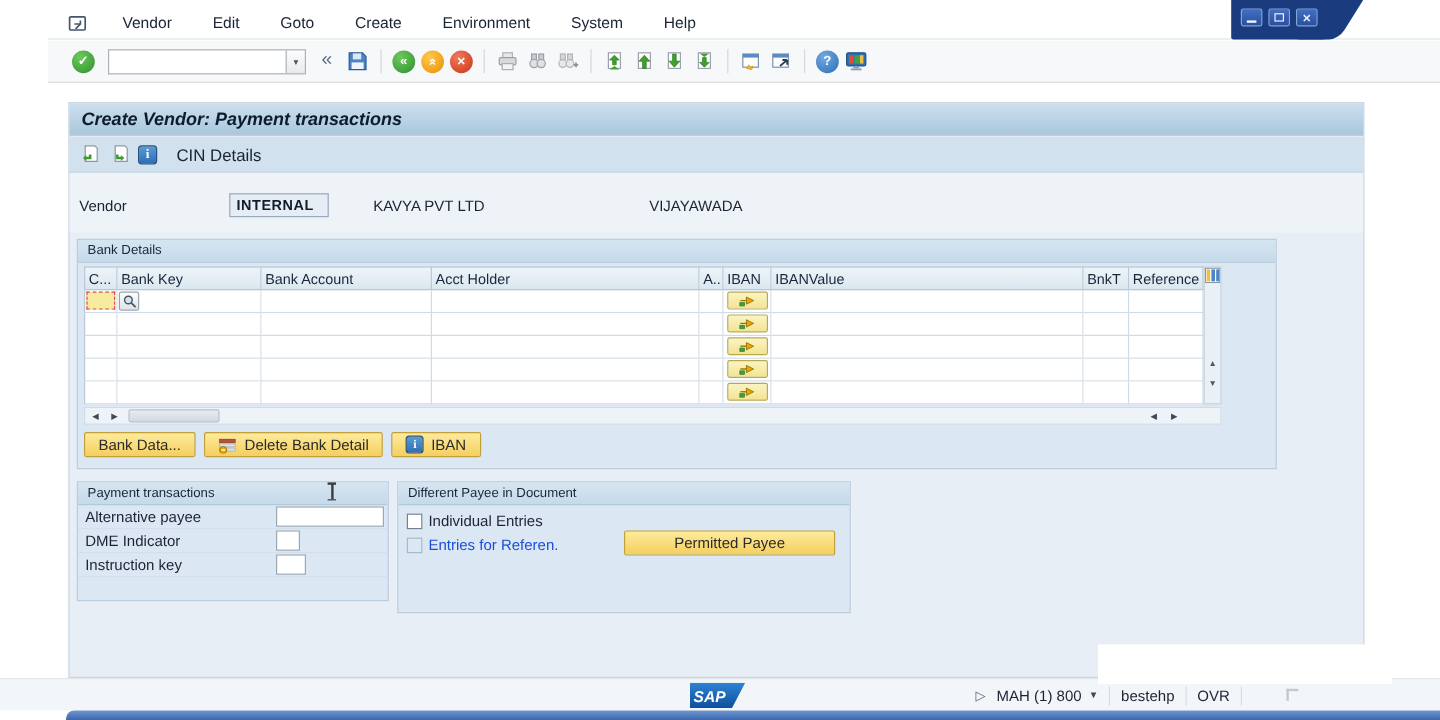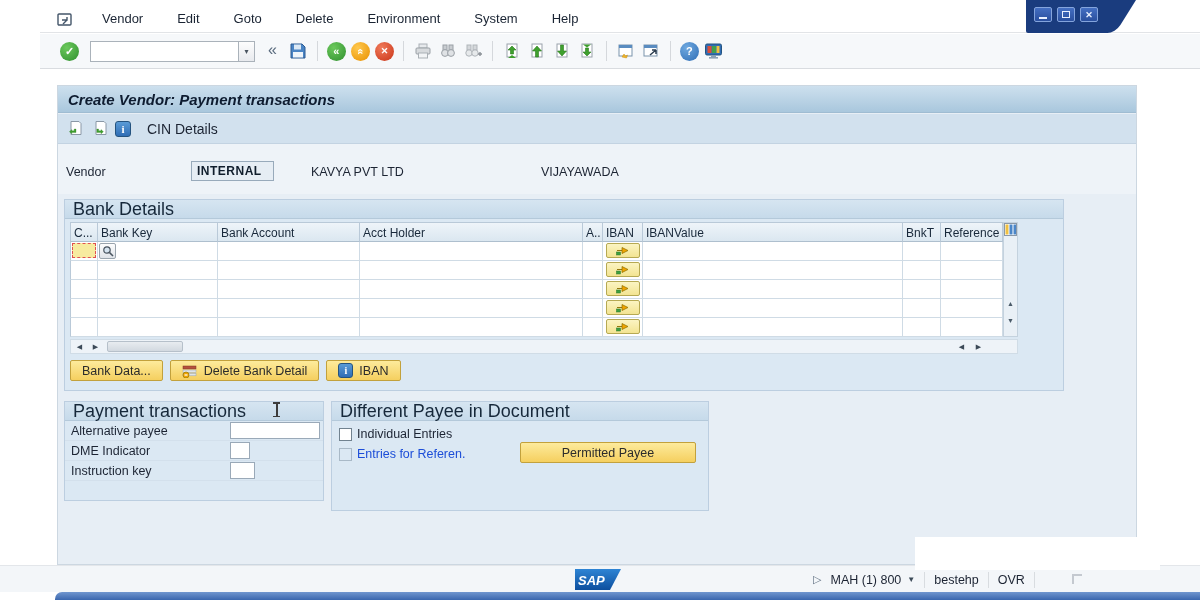--- a/index.html
+++ b/index.html
@@ -43,21 +43,21 @@
   #apptoolbar .cin { font-size:14px; margin-left:5px; padding:2px 6px; }
   .sq-info { width:16px; height:16px; background:linear-gradient(#5a9bd6,#2f6db5); border:1px solid #24537f; border-radius:3px; color:#fff; font-weight:bold; font-size:11px; font-family:"Liberation Serif",serif; display:flex; align-items:center; justify-content:center; }
   
   #vendor-row { position:absolute; left:0; top:58px; right:0; height:50px; background:#eef3f8; }
   #vendor-label { position:absolute; left:8px; top:21px; font-size:12.5px; }
   #vendor-value { position:absolute; left:133px; top:17px; width:83px; height:20px; background:#e6edf4; border:1px solid #98aabb; font-weight:bold; font-size:12px; letter-spacing:0.5px; display:flex; align-items:center; padding-left:5px; color:#101d2c; }
   #vendor-name { position:absolute; left:253px; top:21px; font-size:12.5px; }
   #vendor-city { position:absolute; left:483px; top:21px; font-size:12.5px; }
   
   .group { position:absolute; background:#dbe8f3; border:1px solid #bccee0; }
-  .group-header { height:19px; background:linear-gradient(#d6e5f1,#c6daea); border-bottom:1px solid #b4c9da; display:flex; align-items:center; padding-left:8px; font-size:18px; color:#16283a; }
+  .group-header { height:19px; background:linear-gradient(#d6e5f1,#c6daea); border-bottom:1px solid #b4c9da; display:flex; align-items:center; padding-left:8px; font-size:11px; color:#16283a; }
   #grp-bank { left:6px; top:113px; width:1000px; height:192px; }
   #grp-pay { left:6px; top:315px; width:260px; height:100px; }
   #grp-diff { left:273px; top:315px; width:378px; height:110px; }
   
   #bank-table { position:absolute; left:5px; top:22px; width:948px; }
   .tr { display:flex; height:19px; }
   .tr.head { height:20px; }
   .td, .th { border-right:1px solid #cfdbe5; border-bottom:1px solid #cfdbe5; background:#fff; overflow:hidden; white-space:nowrap; }
   .th { background:linear-gradient(#eef4f9,#dbe7f0); border-right-color:#b9c9d8; border-bottom-color:#aebfce; border-top:1px solid #b9c9d8; padding:3px 3px 0 3px; font-size:12px; color:#18283a; }
   .th:first-child, .td:first-child { border-left:1px solid #b9c9d8; }
@@ -128,21 +128,21 @@
 <div id="menubar">
   <span id="menu-sys-icon">
     <svg width="19" height="16" viewBox="0 0 19 16">
         <rect x="2" y="3" width="13" height="11" rx="1" fill="#fff" stroke="#44566a" stroke-width="1.4"></rect>
         <path d="M6 9 L11 9 L11 6 M11 9 L7 13" stroke="#44566a" stroke-width="1.4" fill="none"></path>
       </svg>
   </span>
   <span class="menu-item">Vendor</span>
   <span class="menu-item">Edit</span>
   <span class="menu-item">Goto</span>
-  <span class="menu-item">Delete</span>
+  <span class="menu-item">Create</span>
   <span class="menu-item">Environment</span>
   <span class="menu-item">System</span>
   <span class="menu-item">Help</span>
 </div>
 <div id="menu-divider"></div>
 
 <div id="toolbar">
   <span class="circle-ic ic-green">
       <span>✓</span>
     </span>

